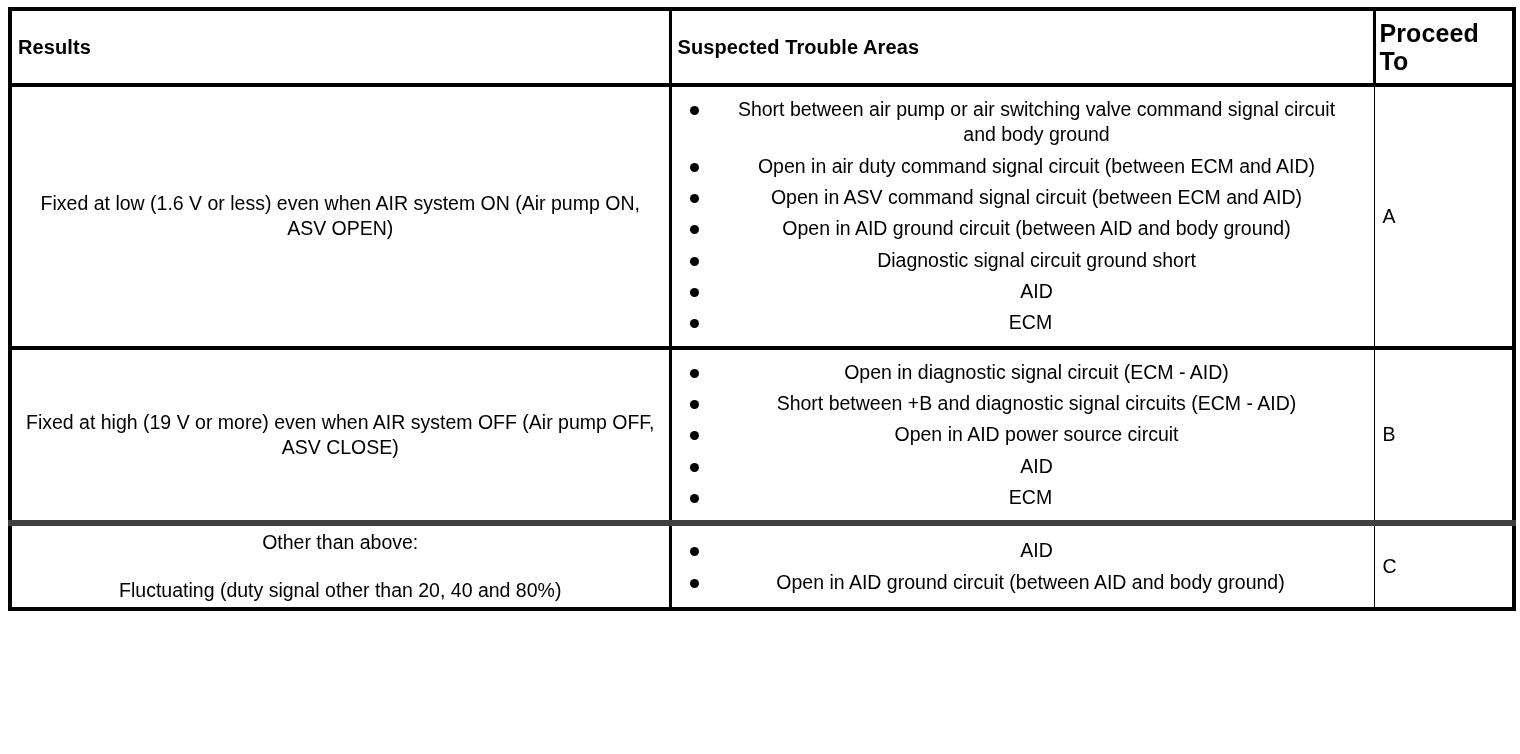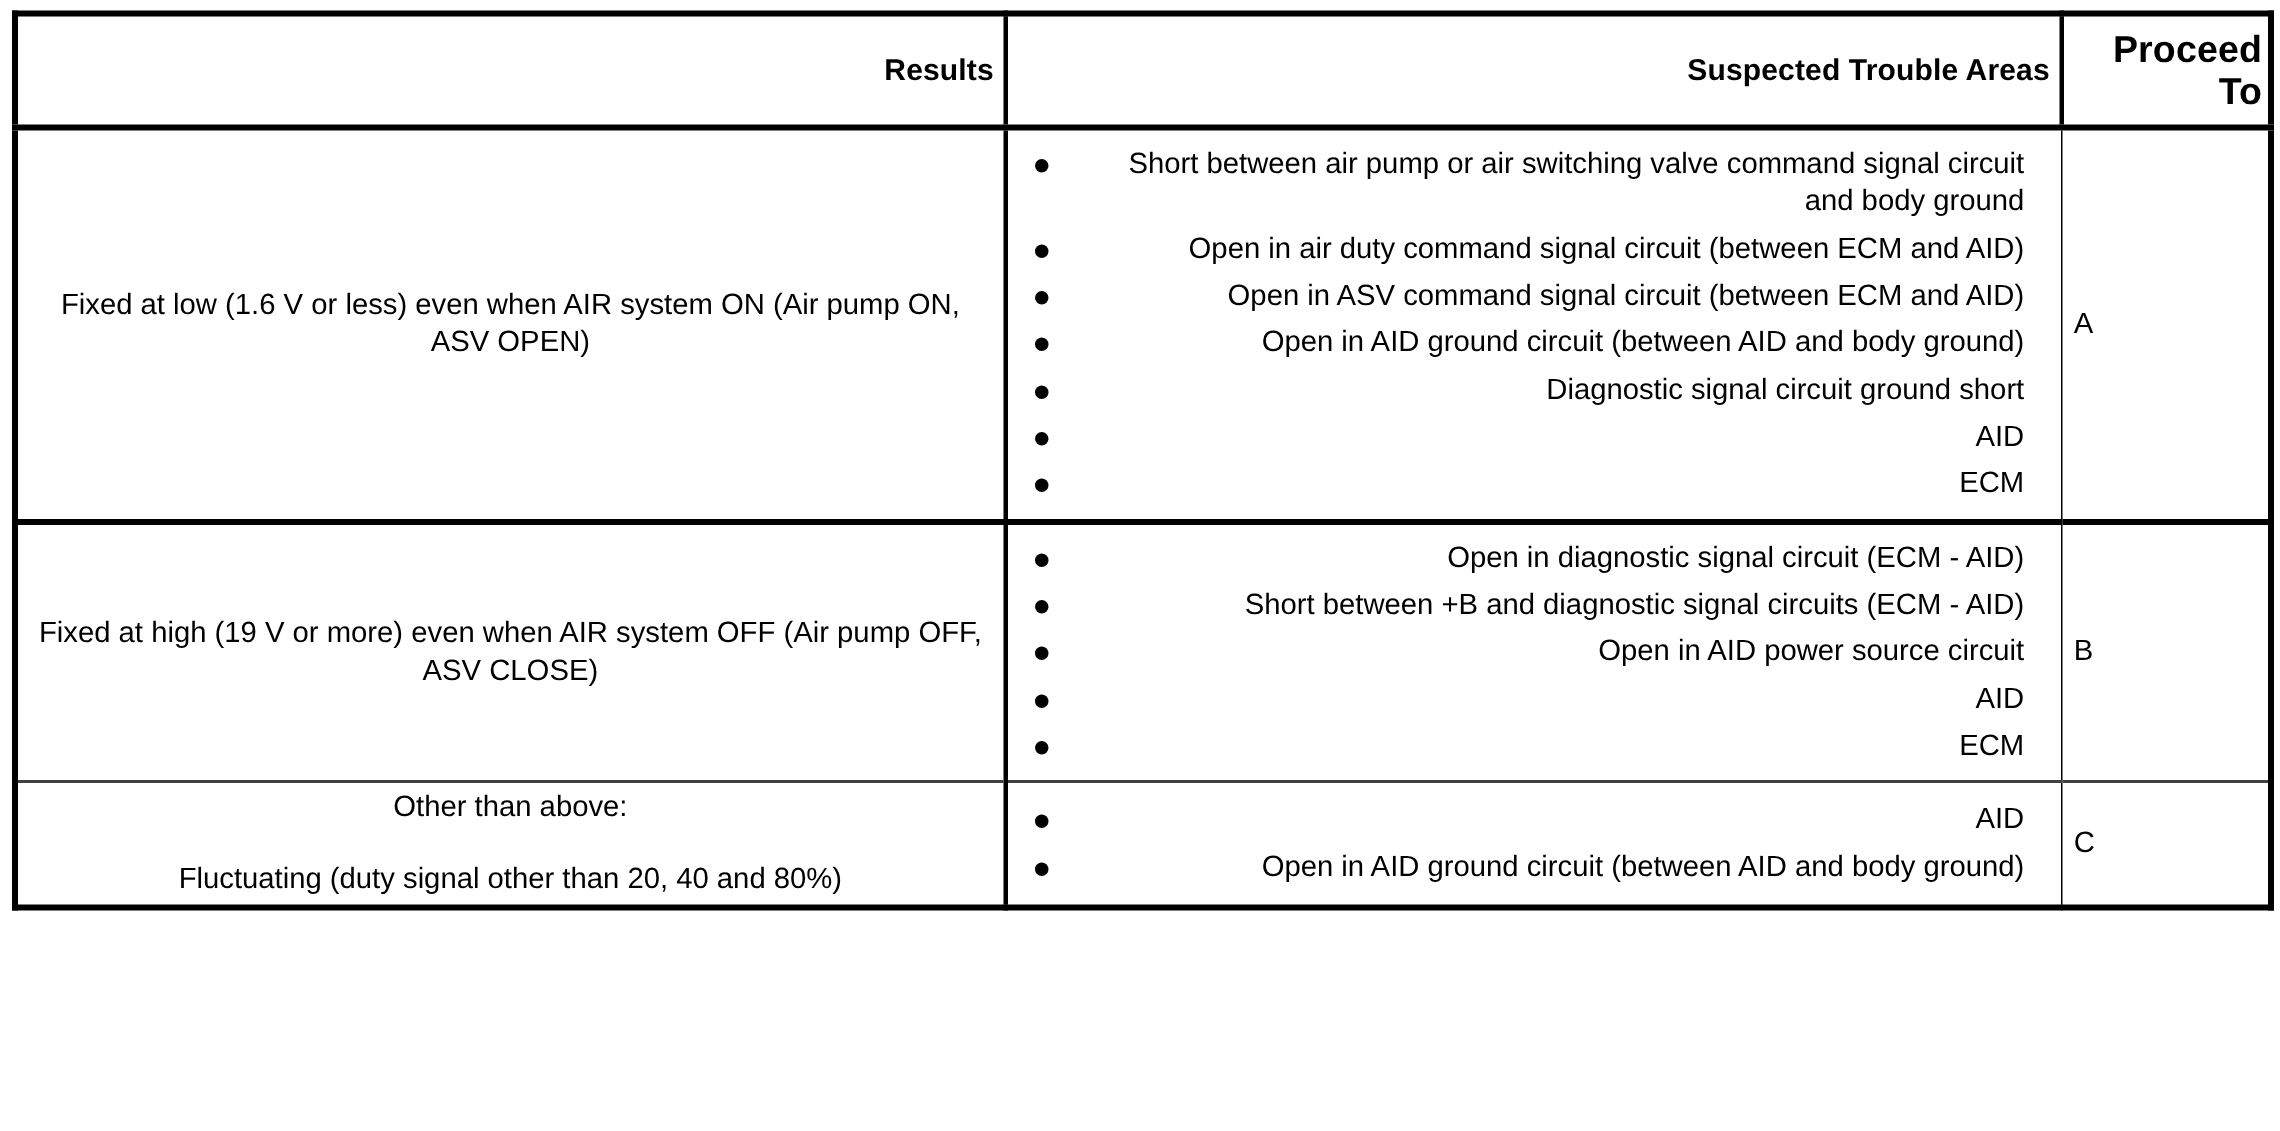--- a/index.html
+++ b/index.html
@@ -43,21 +43,21 @@
     border-top: 4px solid #000;
     border-left: 4px solid #000;
     border-right: 4px solid #000;
     border-bottom: 4px solid #000;
   }
 
   
   thead th {
     font-size: 20px;
     font-weight: bold;
-    text-align: right;
+    text-align: left;
     vertical-align: middle;
     padding: 10px 6px;
     height: 50px;
     box-sizing: border-box;
     border-bottom: 4px solid #000;
     border-right: 3px solid #000;
     letter-spacing: 0.1px;
   }
   thead th.proceed-head {
     border-right: none;
@@ -78,21 +78,21 @@
     border-left: 1px solid #000;
   }
   tbody td.cell-suspected {
     border-right: none;
   }
 
   tbody tr.row-sep-thick > td {
     border-bottom: 4px solid #000;
   }
   tbody tr.row-sep-thin > td {
-    border-bottom: 2px solid #404040;
+    border-bottom: 6px solid #404040;
   }
   tbody tr.row-last > td {
     border-bottom: none;
   }
 
   
   .results-text {
     font-size: 19.5px;
     line-height: 1.30;
     padding: 4px 8px 4px 8px;
@@ -111,21 +111,21 @@
     margin: 0;
     padding: 10px 10px 10px 0;
   }
   ul.trouble li {
     position: relative;
     font-size: 19.5px;
     line-height: 1.30;
     padding-left: 52px;
     padding-right: 14px;
     margin: 0 0 6px 0;
-    text-align: right;
+    text-align: center;
   }
   ul.trouble li:last-child {
     margin-bottom: 0;
     padding-left: 40px;
   }
   ul.trouble li .bullet-dot {
     position: absolute;
     left: 18px;
     top: 9px;
     width: 9px;

